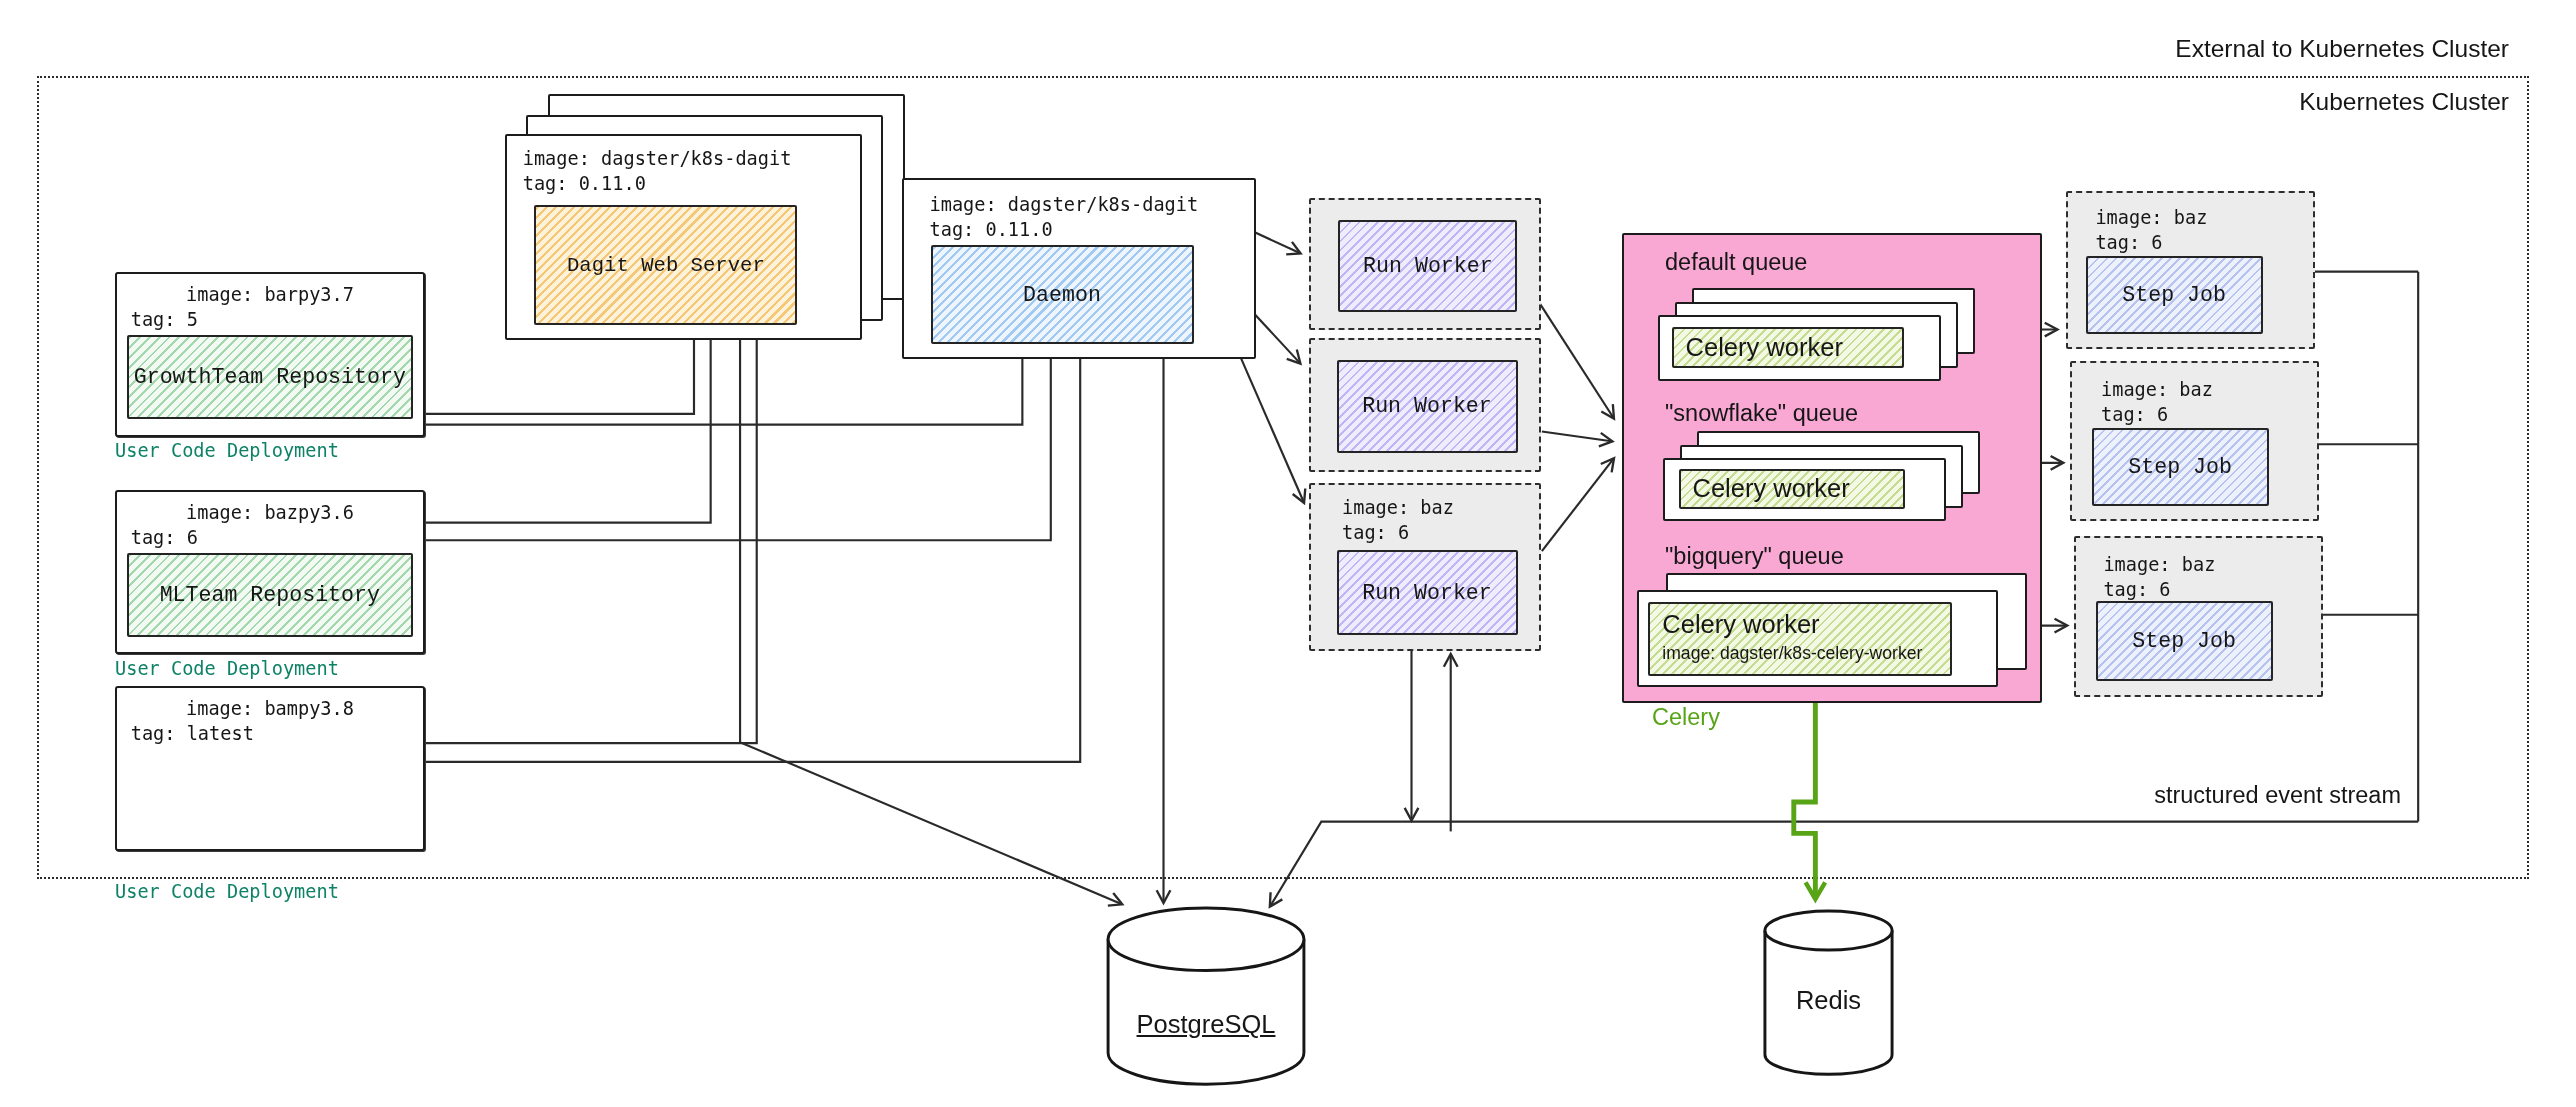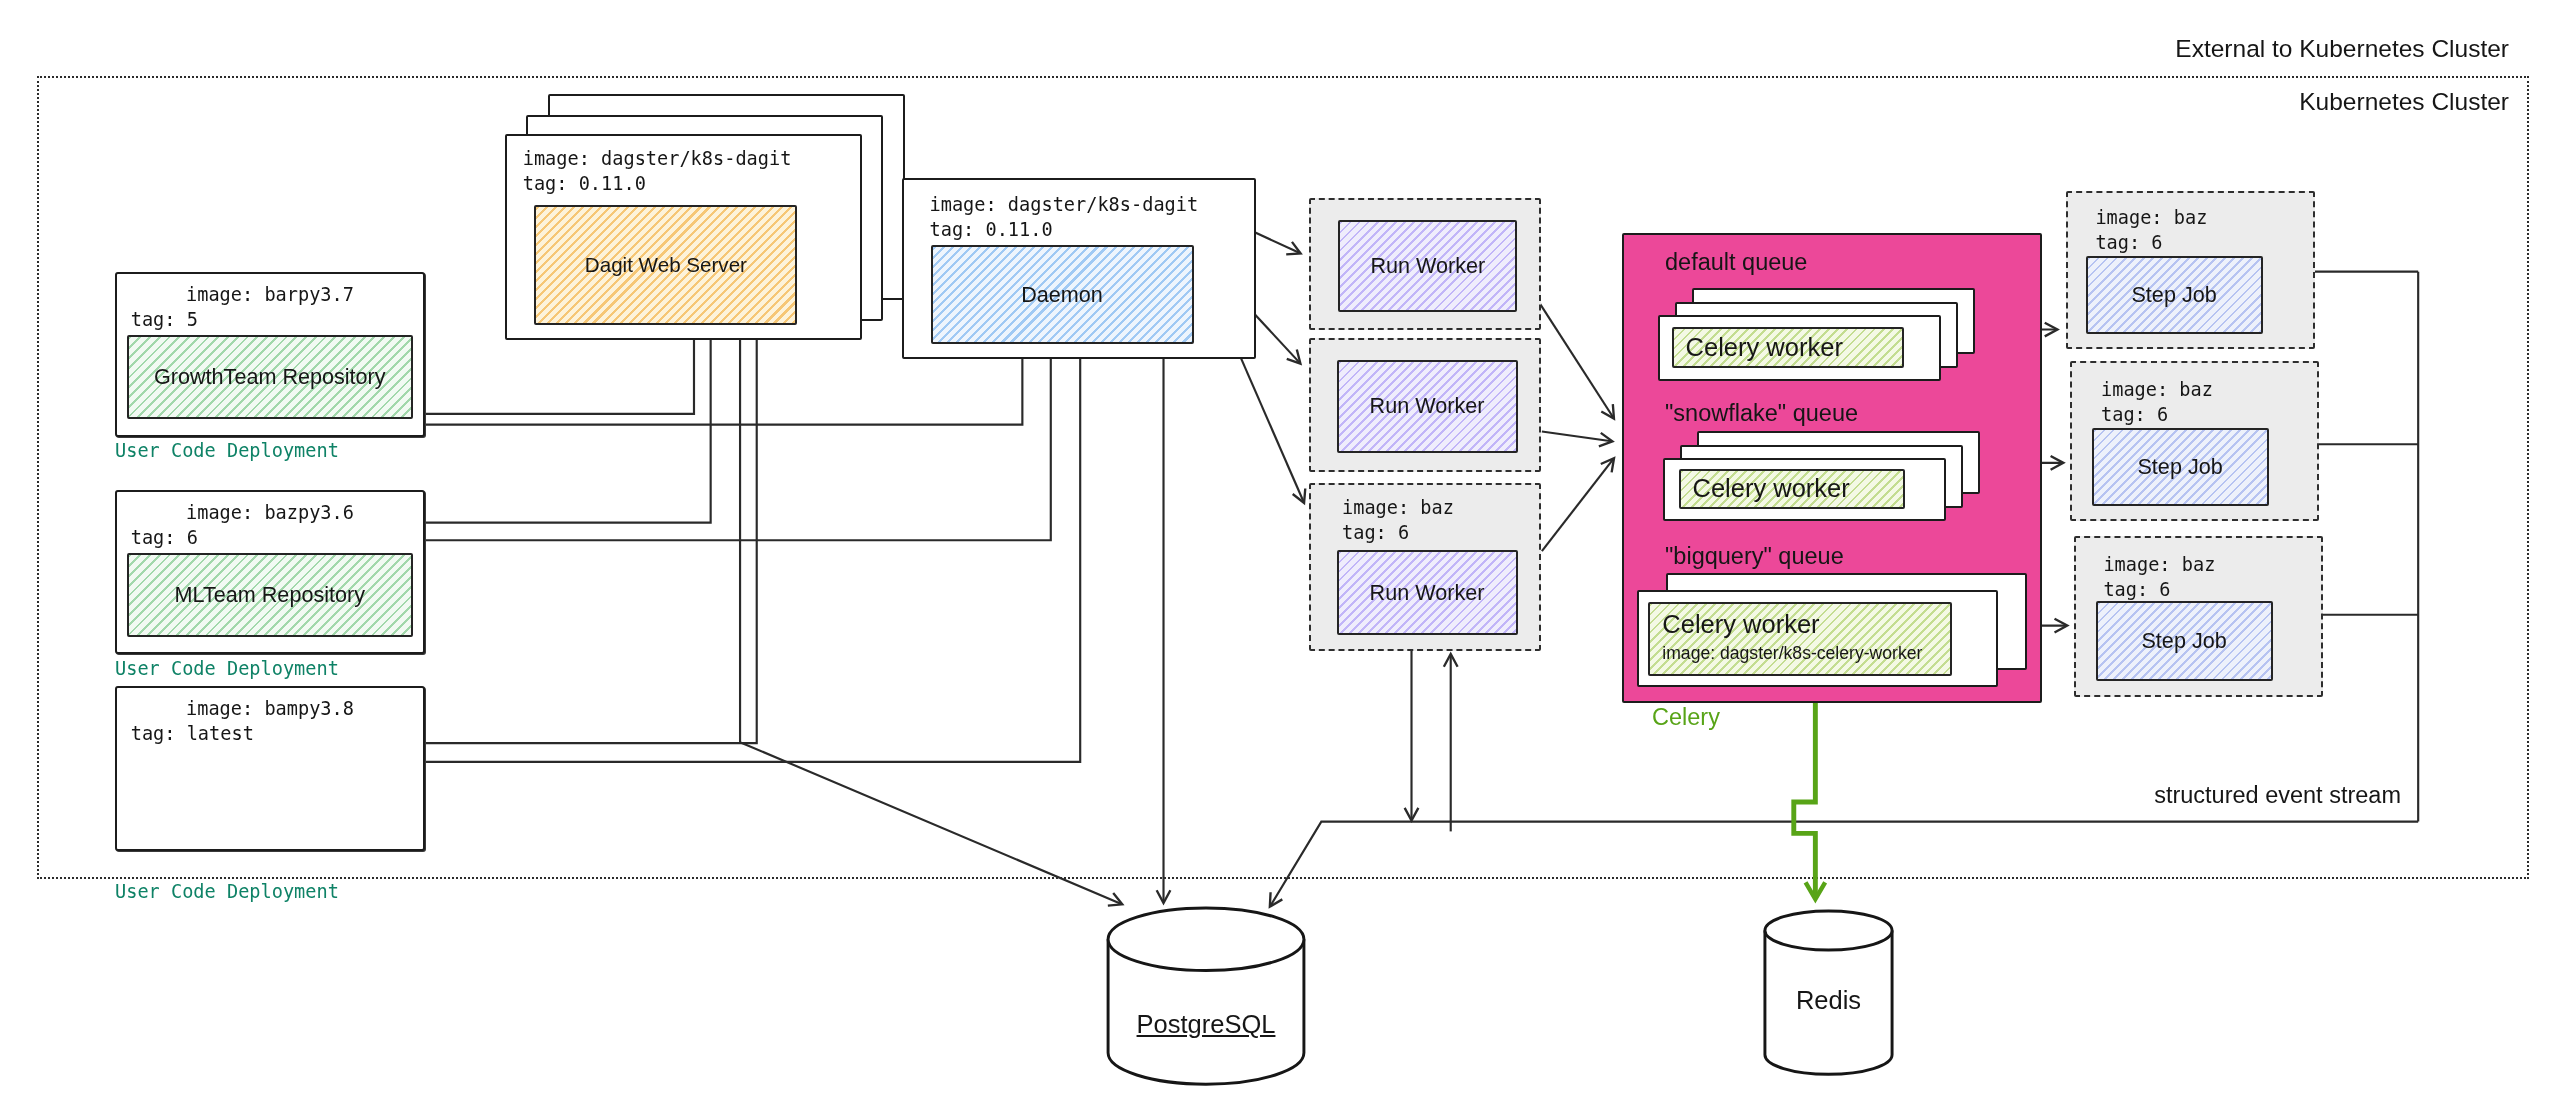--- a/index.html
+++ b/index.html
@@ -12,21 +12,21 @@
   .right{text-align:right;}
   svg.wires{position:absolute;left:0;top:0;z-index:1;}
   .node{position:absolute;z-index:2;}
   .box{border:2.4px solid var(--ink);background:#fff;border-radius:2.9px;box-shadow:1px 1px 0 #3a3a3a;}
   .card{border:2.2px solid var(--ink);background:#fff;border-radius:2px;padding-left:34px;}
   .dashbox{border:2.9px dashed #2e2e2e;background:#ececec;border-radius:2px;}
   .kvrow{position:absolute;left:13.7px;right:13.7px;top:7.8px;display:flex;justify-content:center;}
   .kv{font-family:"DejaVu Sans Mono",monospace;font-size:18.6px;line-height:25.5px;white-space:pre;}
   .inner{position:absolute;border:2.2px solid #242424;border-radius:2px;
          display:flex;align-items:center;justify-content:center;
-         font-family:Liberation Sans, sans-serif;font-size:21.6px;white-space:nowrap;}
+         font-family:Liberation Mono, monospace;font-size:21.6px;white-space:nowrap;}
   .caption{position:absolute;z-index:2;font-family:"DejaVu Sans Mono",monospace;font-size:18.6px;color:var(--teal);white-space:nowrap;}
   .h-green {background:repeating-linear-gradient(135deg,rgba(96,188,112,.55) 0 2px,rgba(0,0,0,0) 2px 6.9px),#f2faf3;}
   .h-orange{background:repeating-linear-gradient(135deg,rgba(244,184,84,.75) 0 2.2px,rgba(0,0,0,0) 2.2px 6.4px),#fdf3da;}
   .h-blue  {background:repeating-linear-gradient(135deg,rgba(108,172,238,.6) 0 2.2px,rgba(0,0,0,0) 2.2px 6.4px),#eef5fd;}
   .h-purple{background:repeating-linear-gradient(135deg,rgba(148,126,244,.5) 0 2px,rgba(0,0,0,0) 2px 6.4px),#efedfc;}
   .h-step  {background:repeating-linear-gradient(135deg,rgba(128,150,232,.5) 0 2px,rgba(0,0,0,0) 2px 6.4px),#edf1fb;}
   .h-lime  {background:repeating-linear-gradient(135deg,rgba(156,198,76,.55) 0 2px,rgba(0,0,0,0) 2px 6.4px),#f4f9e5;}
   .qlabel{position:absolute;font-size:23.5px;white-space:nowrap;}
   .wtext{font-family:"Liberation Sans",sans-serif;font-size:25.5px;}
   .dbtext{position:absolute;z-index:3;font-size:25.5px;text-align:center;white-space:nowrap;}
@@ -149,21 +149,21 @@
   </div>
 </div>
 <div class="node dashbox" style="left:1309px;top:483px;width:228px;height:164px;">
   <div class="kv abs" style="left:31px;top:9.8px;">image: baz</div>
   <div class="kv abs" style="left:31px;top:35px;">tag: 6</div>
   <div class="inner h-purple" style="left:25.5px;top:65px;width:177px;height:81px;">
     <span>Run Worker</span>
   </div>
 </div>
 
-<div class="node card" style="left:1622px;top:233px;width:382px;height:466px;background:#ec4899;">
+<div class="node card" style="left:1622px;top:233px;width:382px;height:466px;background:#f9a8d4;">
 
   <div class="qlabel" style="left:41px;top:13.7px;">default queue</div>
   <div class="card abs" style="left:68px;top:53px;width:245px;height:62px;"></div>
   <div class="card abs" style="left:51px;top:67px;width:245px;height:62px;"></div>
   <div class="card abs" style="left:34px;top:80px;width:245px;height:62px;">
     <div class="inner h-lime wtext" style="left:11.8px;top:9.8px;width:216px;height:37px;justify-content:flex-start;padding-left:11.8px;font-family:'Liberation Sans',sans-serif;">
       <span>Celery worker</span>
     </div>
   </div>
 

